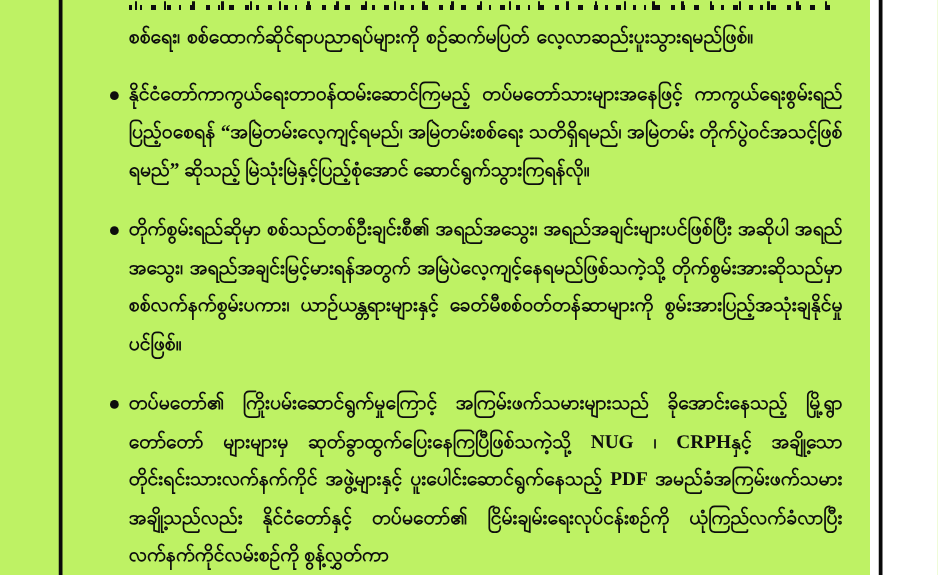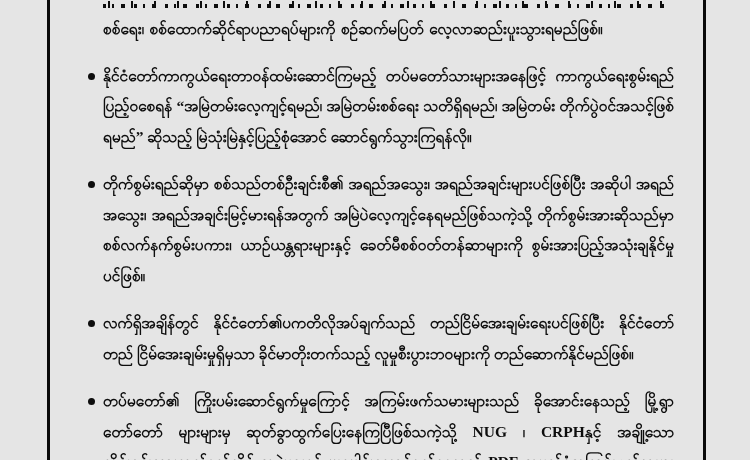--- a/index.html
+++ b/index.html
@@ -6,23 +6,23 @@
     margin: 0;
     padding: 0;
     width: 750px;
     height: 460px;
     background: #ffffff;
     overflow: hidden;
     font-family: "DejaVu Sans", sans-serif;
   }
   .page {
     position: relative;
-    width: 750px;
+    width: 696px;
     height: 460px;
-    background: #e5e5e5;
+    background: #bef264;
   }
   .border-line {
     position: absolute;
     top: 0;
     bottom: 0;
     width: 3px;
     background: #0a0a0a;
   }
   .border-line.left  { left: 47px; }
   .border-line.right { left: 703px; }
@@ -100,24 +100,20 @@
     <div class="bullet-item">
       <span class="dot"></span>
       <p class="para">နိုင်ငံတော်ကာကွယ်ရေးတာဝန်ထမ်းဆောင်ကြမည့် တပ်မတော်သားများအနေဖြင့် ကာကွယ်ရေးစွမ်းရည် ပြည့်ဝစေရန် “အမြဲတမ်းလေ့ကျင့်ရမည်၊ အမြဲတမ်းစစ်ရေး သတိရှိရမည်၊ အမြဲတမ်း တိုက်ပွဲဝင်အသင့်ဖြစ် ရမည်” ဆိုသည့် မြဲသုံးမြဲနှင့်ပြည့်စုံအောင် ဆောင်ရွက်သွားကြရန်လို။</p>
     </div>
 
     <div class="bullet-item">
       <span class="dot"></span>
       <p class="para">တိုက်စွမ်းရည်ဆိုမှာ စစ်သည်တစ်ဦးချင်းစီ၏ အရည်အသွေး၊ အရည်အချင်းများပင်ဖြစ်ပြီး အဆိုပါ အရည် အသွေး၊ အရည်အချင်းမြင့်မားရန်အတွက် အမြဲပဲလေ့ကျင့်နေရမည်ဖြစ်သကဲ့သို့ တိုက်စွမ်းအားဆိုသည်မှာ စစ်လက်နက်စွမ်းပကား၊ ယာဉ်ယန္တရားများနှင့် ခေတ်မီစစ်ဝတ်တန်ဆာများကို စွမ်းအားပြည့်အသုံးချနိုင်မှုပင်ဖြစ်။</p>
     </div>
 
-    <div class="bullet-item">
-      <span class="dot"></span>
-      <p class="para">လက်ရှိအချိန်တွင် နိုင်ငံတော်၏ပကတိလိုအပ်ချက်သည် တည်ငြိမ်အေးချမ်းရေးပင်ဖြစ်ပြီး နိုင်ငံတော် တည် ငြိမ်အေးချမ်းမှုရှိမှသာ ခိုင်မာတိုးတက်သည့် လူမှုစီးပွားဘဝများကို တည်ဆောက်နိုင်မည်ဖြစ်။</p>
-    </div>
 
     <div class="bullet-item">
       <span class="dot"></span>
       <p class="para">တပ်မတော်၏ ကြိုးပမ်းဆောင်ရွက်မှုကြောင့် အကြမ်းဖက်သမားများသည် ခိုအောင်းနေသည့် မြို့ရွာတော်တော် များများမှ ဆုတ်ခွာထွက်ပြေးနေကြပြီဖြစ်သကဲ့သို့ NUG ၊ CRPHနှင့် အချို့သော တိုင်းရင်းသားလက်နက်ကိုင် အဖွဲ့များနှင့် ပူးပေါင်းဆောင်ရွက်နေသည့် PDF အမည်ခံအကြမ်းဖက်သမားအချို့သည်လည်း နိုင်ငံတော်နှင့် တပ်မတော်၏ ငြိမ်းချမ်းရေးလုပ်ငန်းစဉ်ကို ယုံကြည်လက်ခံလာပြီး လက်နက်ကိုင်လမ်းစဉ်ကို စွန့်လွှတ်ကာ</p>
     </div>
 
   </div>
 </div>
 
 </body></html>

